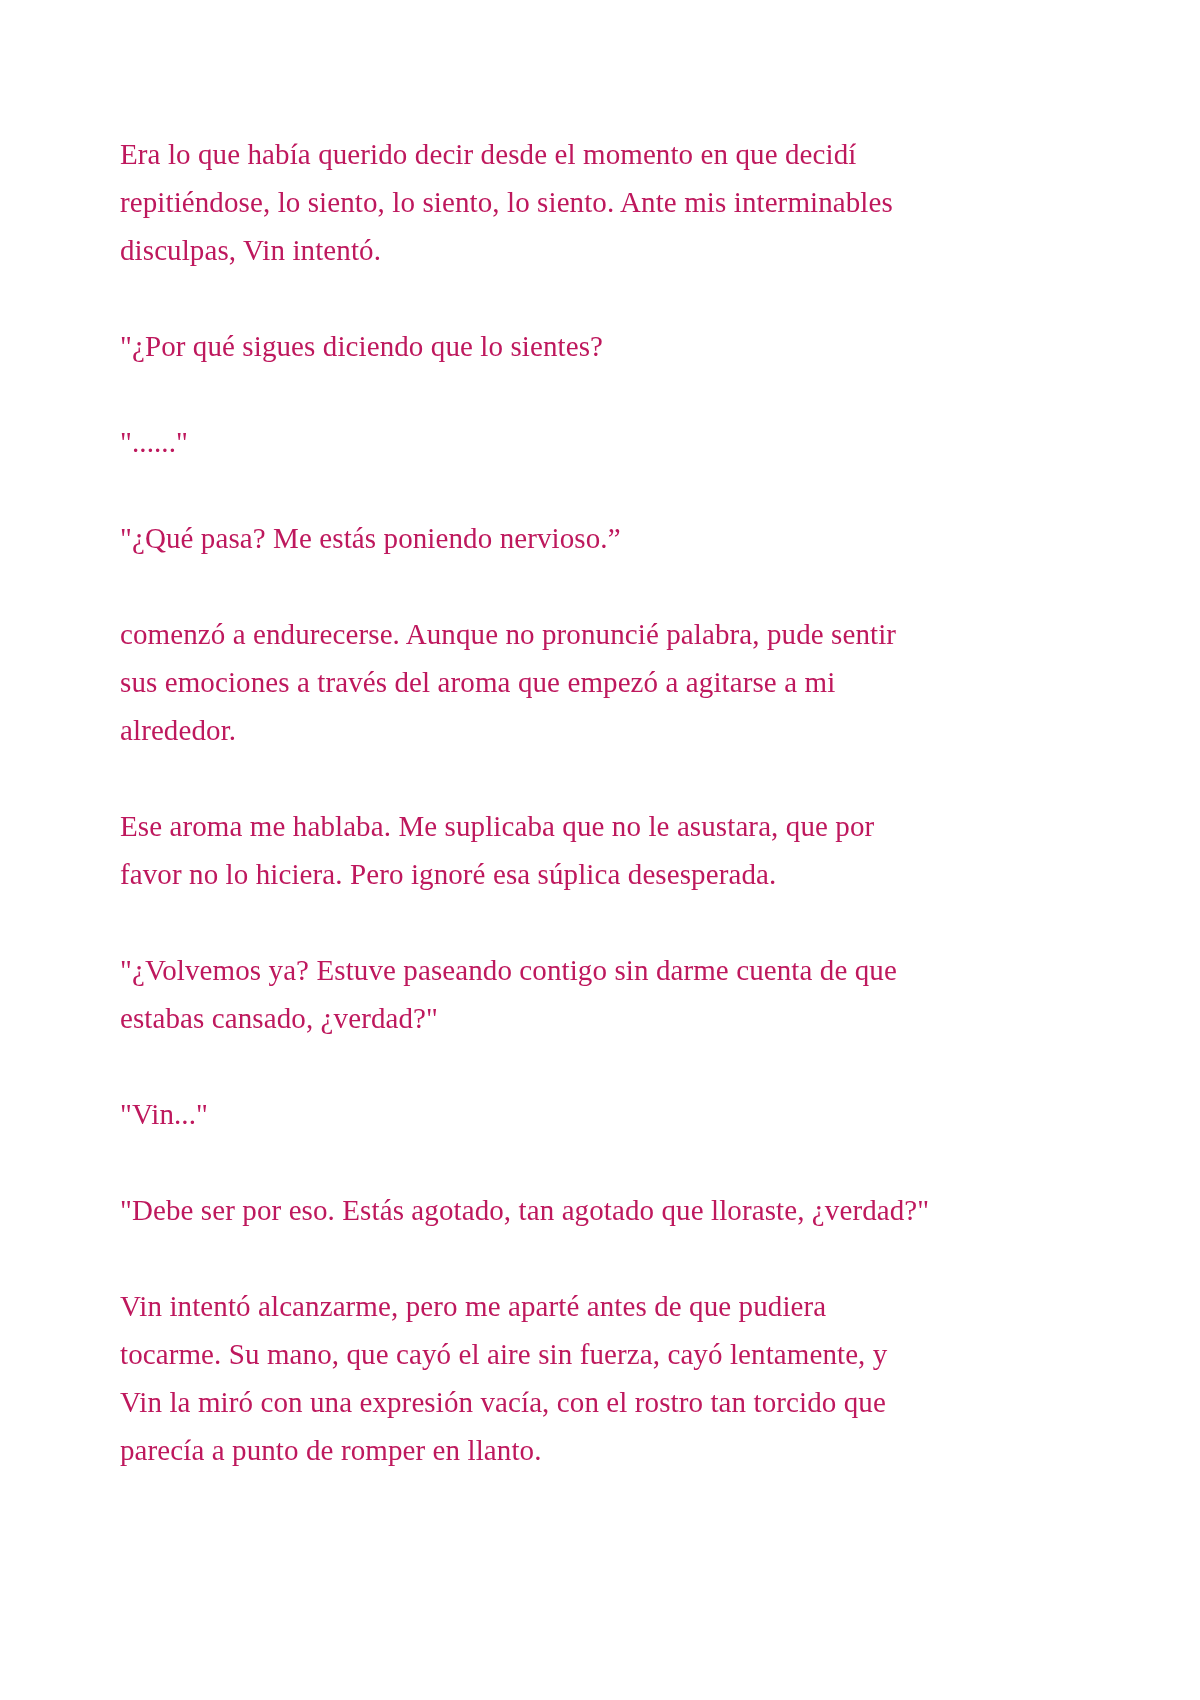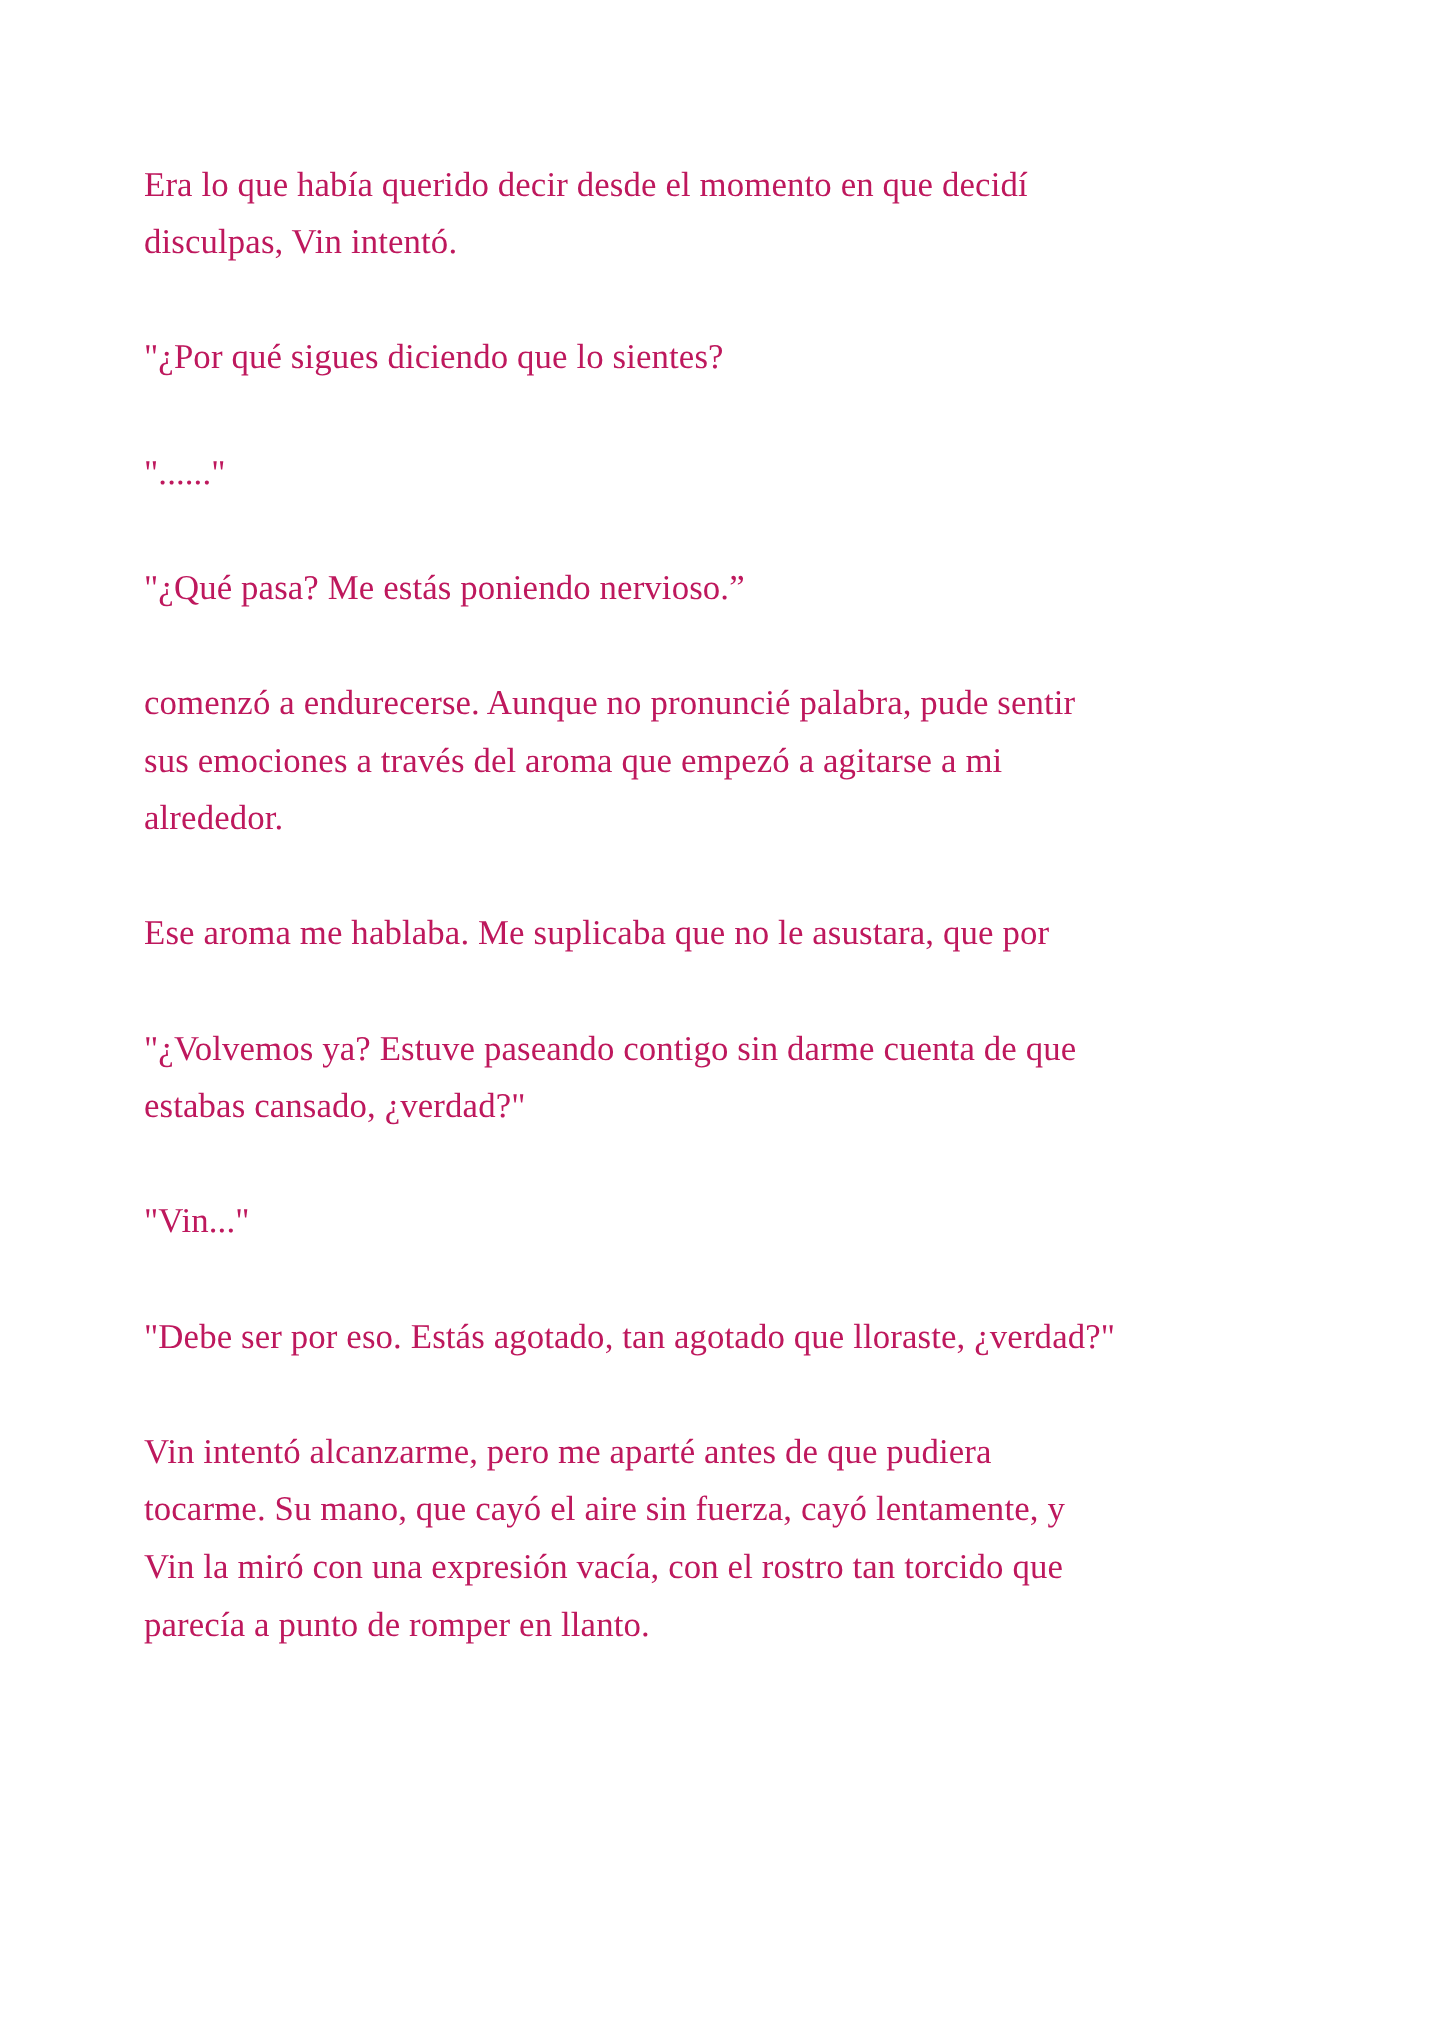--- a/index.html
+++ b/index.html
@@ -32,20 +32,21 @@
       white-space: nowrap;
     }
   </style>
 </head>
 <body>
 
 <div class="page">
 
   <p class="para">
     <span class="line">Era lo que había querido decir desde el momento en que decidí</span>
+    <span class="line">repitiéndose, lo siento, lo siento, lo siento. Ante mis interminables</span>
     <span class="line">disculpas, Vin intentó.</span>
   </p>
 
   <p class="para">
     <span class="line">"¿Por qué sigues diciendo que lo sientes?</span>
   </p>
 
   <p class="para">
     <span class="line">"......"</span>
   </p>
@@ -55,20 +56,21 @@
   </p>
 
   <p class="para">
     <span class="line">comenzó a endurecerse. Aunque no pronuncié palabra, pude sentir</span>
     <span class="line">sus emociones a través del aroma que empezó a agitarse a mi</span>
     <span class="line">alrededor.</span>
   </p>
 
   <p class="para">
     <span class="line">Ese aroma me hablaba. Me suplicaba que no le asustara, que por</span>
+    <span class="line">favor no lo hiciera. Pero ignoré esa súplica desesperada.</span>
   </p>
 
   <p class="para">
     <span class="line">"¿Volvemos ya? Estuve paseando contigo sin darme cuenta de que</span>
     <span class="line">estabas cansado, ¿verdad?"</span>
   </p>
 
   <p class="para">
     <span class="line">"Vin..."</span>
   </p>

